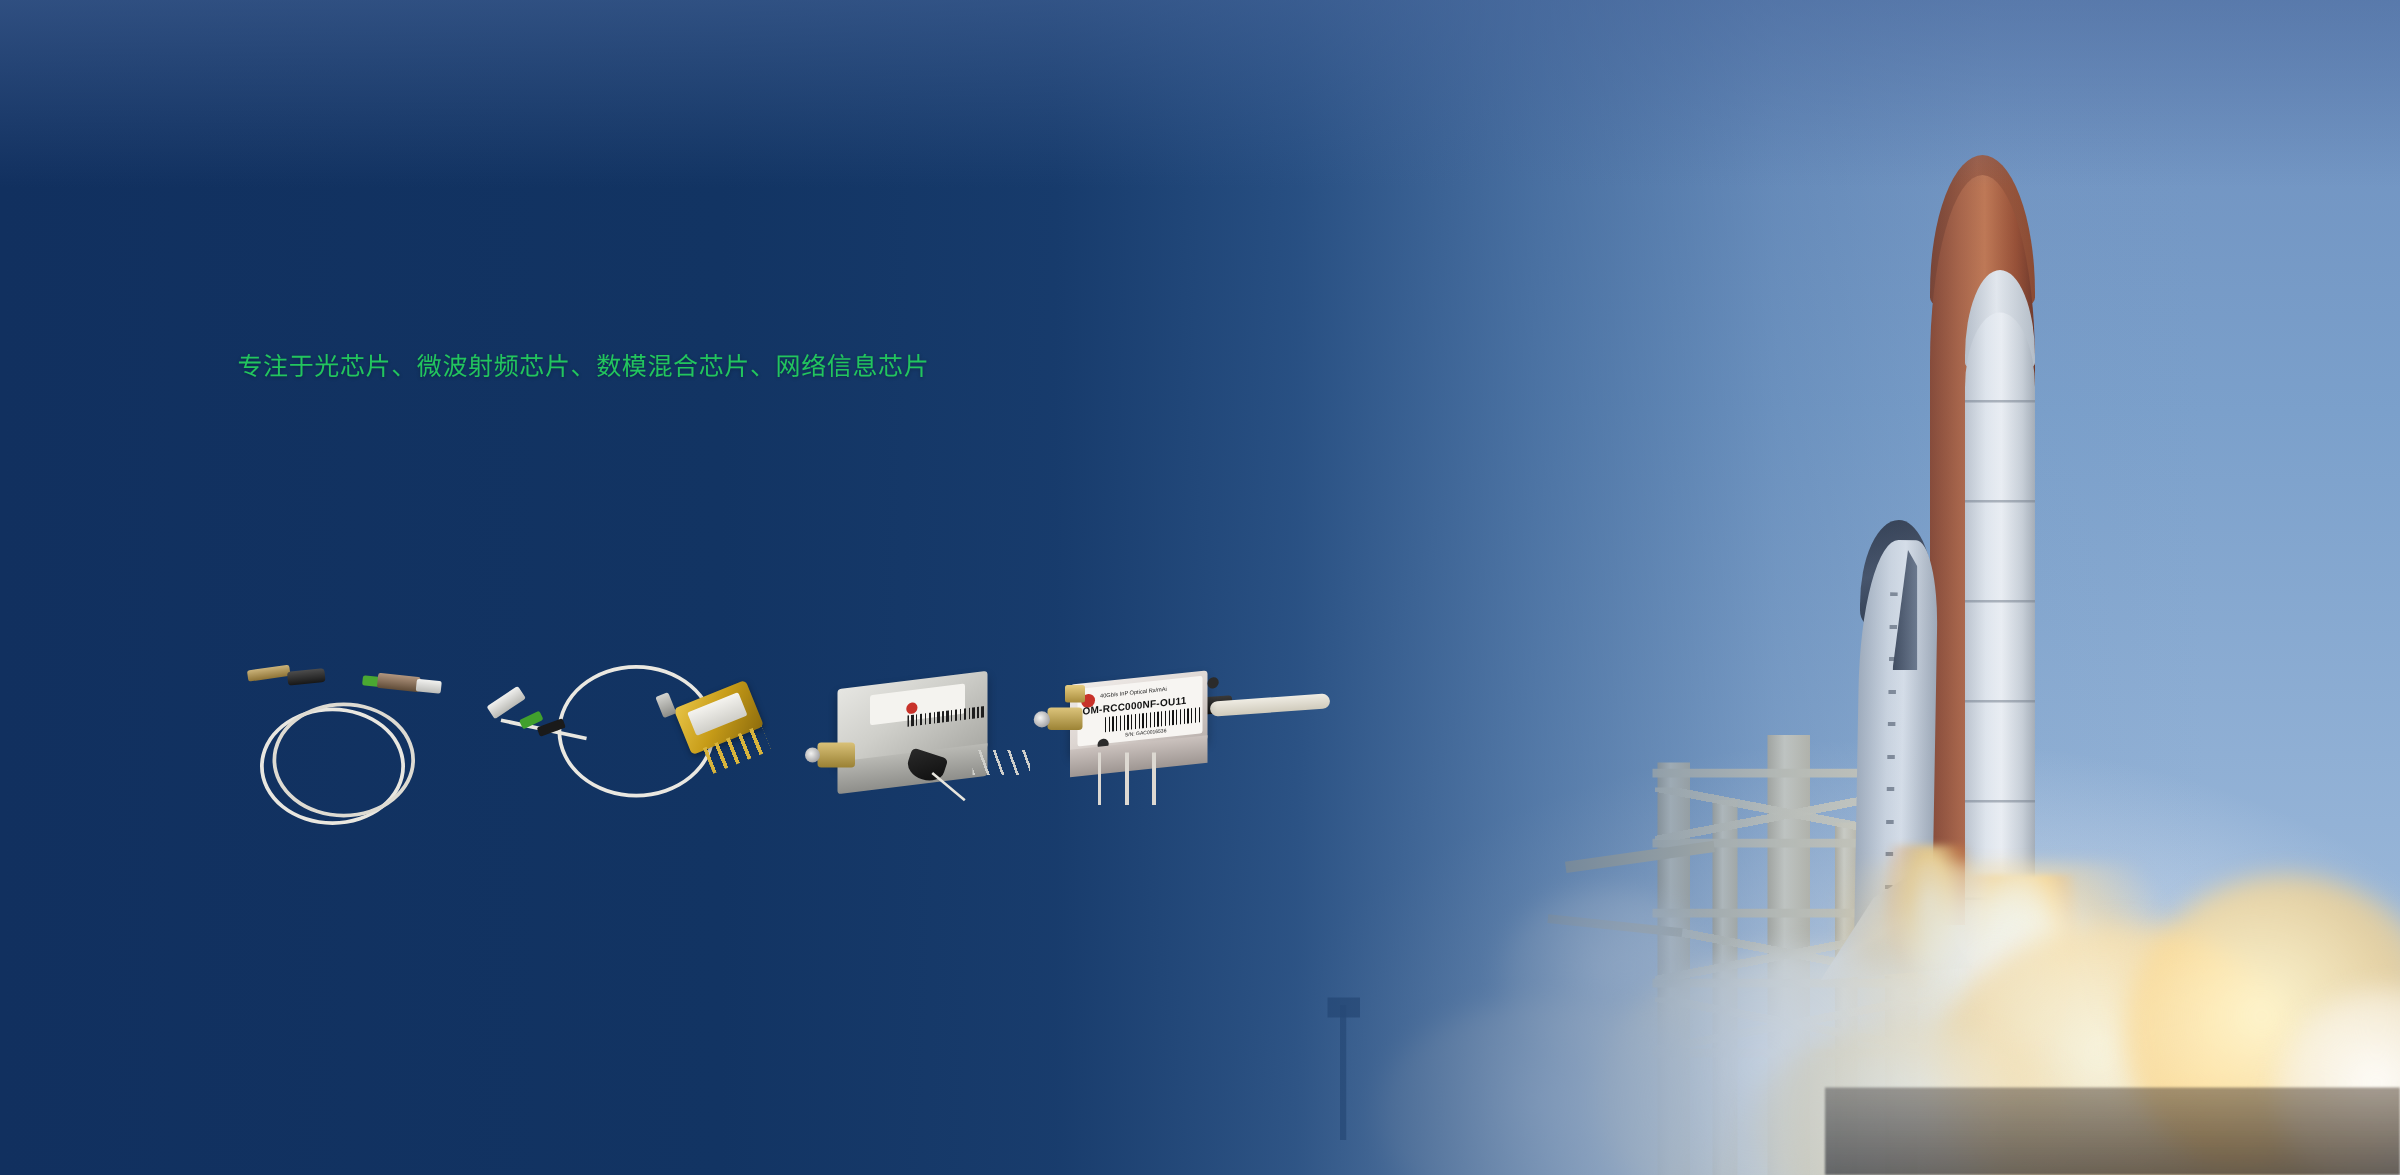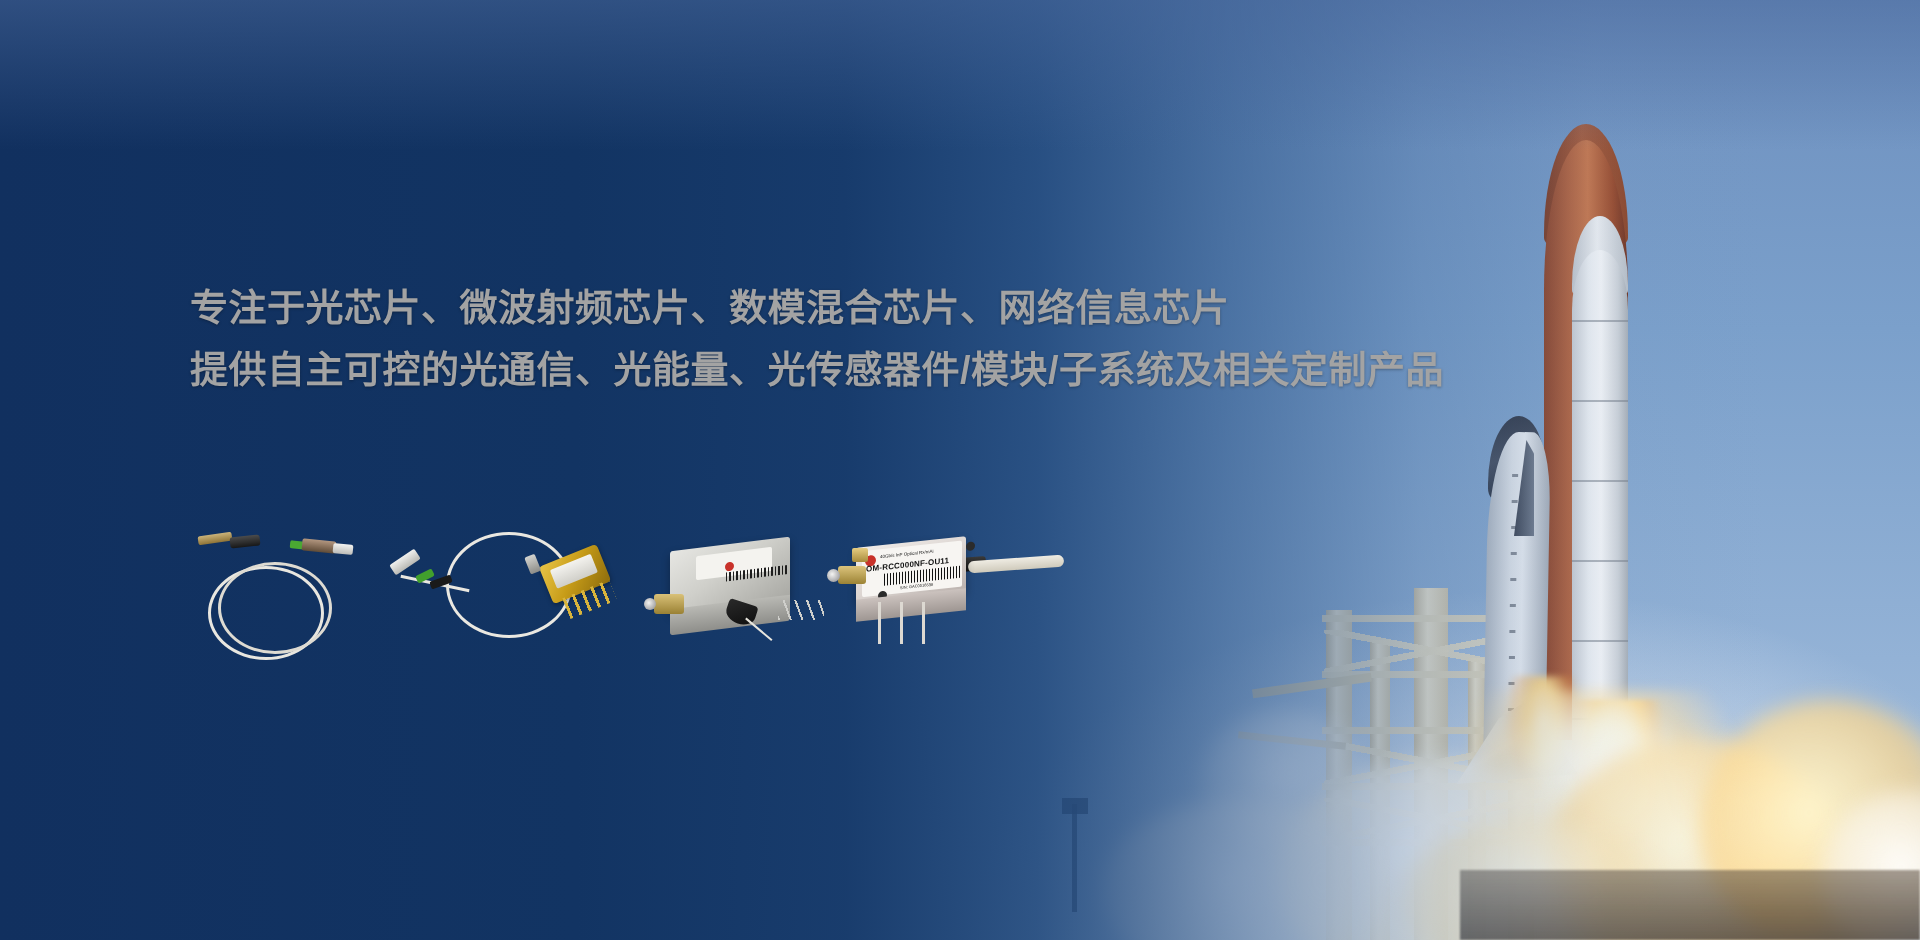--- a/index.html
+++ b/index.html
@@ -286,25 +286,25 @@
   }
 
   
   .content {
     position: absolute;
     left: 190px;
     top: 278px;
     width: 1100px;
   }
   .subline {
-    color: #a3a3a3;
-    font-size: 38px;
+    color: #22c55e;
+    font-size: 20px;
     line-height: 1.62;
     letter-spacing: .5px;
-    font-weight: 700;
+    font-weight: 400;
     white-space: nowrap;
     text-shadow: 0 1px 3px rgba(0,0,0,.30);
   }
   .headline-wrap {
     position: relative;
     margin-top: 22px;
     display: inline-block;
   }
   .headline-bar {
     position: absolute;
@@ -556,21 +556,20 @@
     <div class="pad-deck"></div>
     <div class="lamp-post"></div>
     <div class="lamp-head"></div>
   </div>
 
   <div class="overlay"></div>
   <div class="overlay-top"></div>
 
   <div class="content">
     <div class="subline">专注于光芯片、微波射频芯片、数模混合芯片、网络信息芯片</div>
-    <div class="subline">提供自主可控的光通信、光能量、光传感器件/模块/子系统及相关定制产品</div>
 
   </div>
 
   <div class="products">
 
     <div class="product p1">
       <div class="fiber-loop"></div>
       <div class="fiber-loop b"></div>
       <div class="conn c-left-body"></div>
       <div class="conn c-left-boot"></div>

